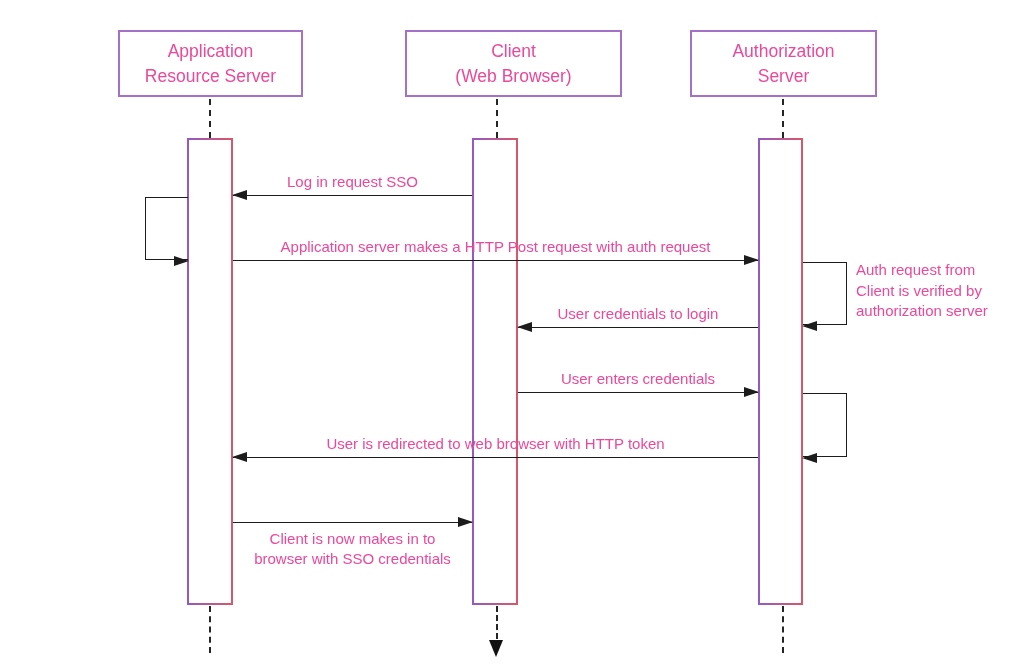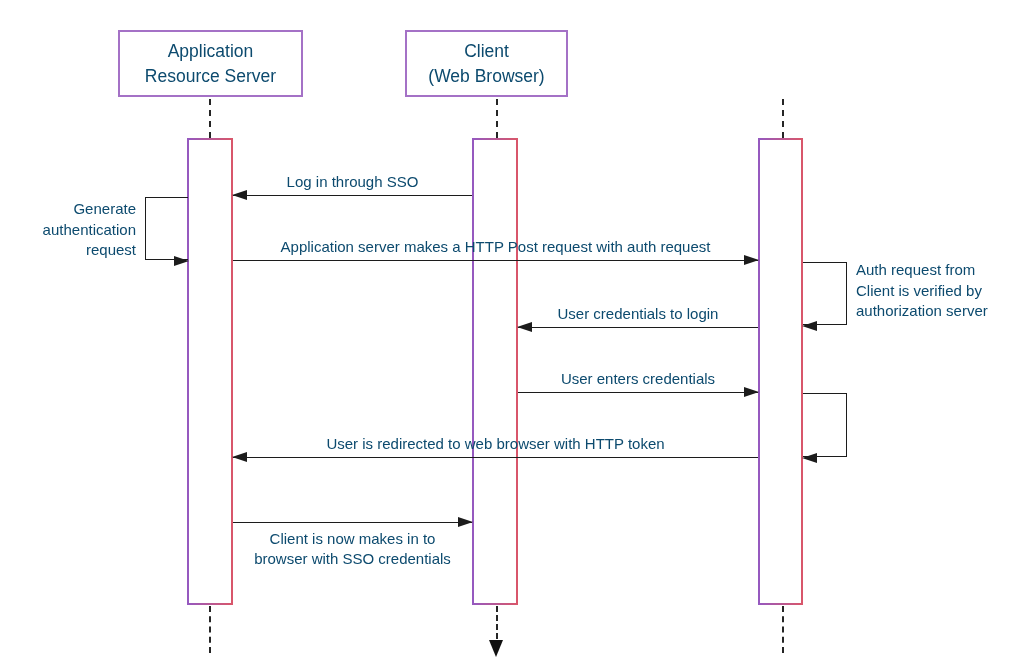--- a/index.html
+++ b/index.html
@@ -1,18 +1,18 @@
 <!DOCTYPE html>
 <html><head>
 <meta charset="utf-8">
 <style>
   html,body { margin:0; padding:0; background:#ffffff; }
   .canvas {
     position:relative; width:1024px; height:667px; background:#ffffff;
-    font-family:"Liberation Sans", sans-serif; color:#0c4a6e; overflow:hidden;
+    font-family:"Liberation Sans", sans-serif; color:#ec4899; overflow:hidden;
   }
   .actor-box {
     position:absolute; box-sizing:border-box; border:2px solid #a471c6; background:#fff;
     display:flex; align-items:center; justify-content:center; text-align:center;
     font-size:17.5px; line-height:1.4; white-space:pre-line;
   }
   .lifeline { position:absolute; width:0; border-left:2px dashed #252525; }
   .activation {
     position:absolute; box-sizing:border-box; background:#fff;
     border:2px solid; border-image:linear-gradient(90deg,#9559c0,#d9566a) 1;
@@ -48,51 +48,52 @@
 </style>
 </head>
 <body>
 
 <div class="canvas">
 
   <div class="actor-box" style="left:118px; top:30px; width:185px; height:67px;">
     <span>Application
 Resource Server</span>
   </div>
-  <div class="actor-box" style="left:405px; top:30px; width:163px; height:67px;">
+  <div class="actor-box" style="left:405px; top:30px; width:217px; height:67px;">
     <span>Client
 (Web Browser)</span>
+  </div>
+  <div class="actor-box" style="left:690px; top:30px; width:187px; height:67px;">
+    <span>Authorization
+Server</span>
   </div>
 
   <div class="lifeline" style="left:209px; top:99px; height:39px;"></div>
   <div class="lifeline" style="left:496px; top:99px; height:39px;"></div>
   <div class="lifeline" style="left:782px; top:99px; height:39px;"></div>
 
   <div class="lifeline" style="left:209px; top:606px; height:47px;"></div>
   <div class="lifeline" style="left:496px; top:606px; height:33px;"></div>
   <div class="lifeline" style="left:782px; top:606px; height:47px;"></div>
 
   <div class="down-arrow" style="left:489px; top:640px;"></div>
 
   <div class="activation" style="left:187px; top:138px; width:46px; height:467px;"></div>
   <div class="activation" style="left:472px; top:138px; width:46px; height:467px;"></div>
   <div class="activation" style="left:758px; top:138px; width:45px; height:467px;"></div>
 
   <div class="msg" style="left:233px; top:195px; width:239px;">
-    <div class="msg-label above">Log in through SSO</div>
+    <div class="msg-label above">Log in request SSO</div>
     <div class="msg-line"></div>
     <div class="arrowhead left"></div>
   </div>
 
   <div class="loop open-right" style="left:145px; top:197px; width:43px; height:63px;">
     <div class="arrowhead"></div>
   </div>
-  <div class="loop-label left-of" style="left:18px; top:199px; width:118px;">Generate
-authentication
-request</div>
 
   <div class="msg" style="left:233px; top:260px; width:525px;">
     <div class="msg-label above">Application server makes a HTTP Post request with auth request</div>
     <div class="msg-line"></div>
     <div class="arrowhead right"></div>
   </div>
 
   <div class="loop open-left" style="left:803px; top:262px; width:44px; height:63px;">
     <div class="arrowhead"></div>
   </div>

